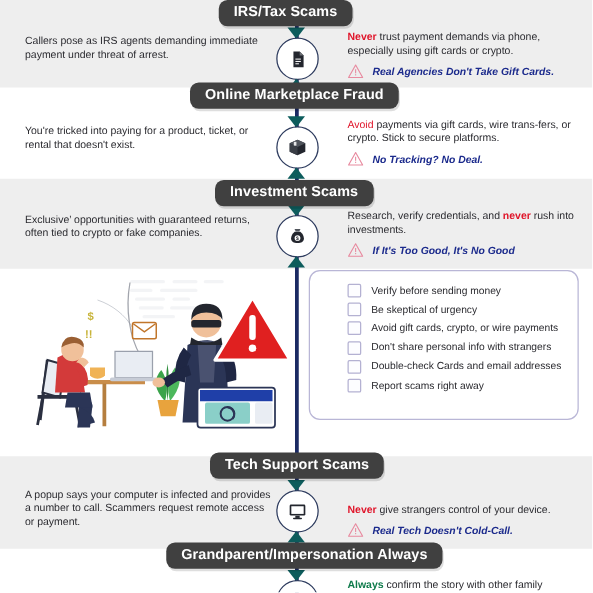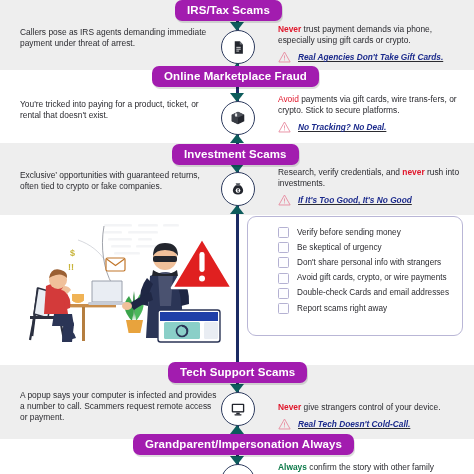--- a/index.html
+++ b/index.html
@@ -14,21 +14,21 @@
 
   
   .band{position:absolute;left:0;width:474px;background:#eeeeee;}
 
   
   .spine{position:absolute;left:236px;width:3px;background:#1b2a63;}
 
   
   .pill{
     position:absolute;
-    background:#a21caf;
+    background:#404040;
     color:#ffffff;
     border-radius:7px;
     font-size:11.5px;
     font-weight:bold;
     letter-spacing:.1px;
     text-align:right;
     line-height:18px;
     height:18px;
     padding:1px 12px 2px 12px;
     white-space:nowrap;
@@ -65,21 +65,21 @@
     position:absolute;
     font-size:8.4px;
     line-height:11.2px;
     color:#2b2b30;
   }
   .kw-never{color:#e0162b;font-weight:bold;}
   .kw-avoid{color:#e0162b;font-weight:normal;margin-top:32px;}
   .kw-always{color:#0d7a4a;font-weight:bold;}
 
   .tagline{
-    display:flex;align-items:center;gap:7px;margin-top:5px;text-decoration:underline;
+    display:flex;align-items:center;gap:7px;margin-top:5px;
   }
   .tagline .tri{flex:0 0 auto;}
   .tagline .tg{
     font-size:8.3px;font-weight:bold;font-style:italic;color:#1b2a8c;
     line-height:10px;
   }
 
   
   .card{
     position:absolute;
@@ -310,25 +310,25 @@
       <div class="chk-row">
         <span class="chk-box"></span>
         <span class="chk-lbl">Verify before sending money</span>
       </div>
       <div class="chk-row">
         <span class="chk-box"></span>
         <span class="chk-lbl">Be skeptical of urgency</span>
       </div>
       <div class="chk-row">
         <span class="chk-box"></span>
+        <span class="chk-lbl">Avoid gift cards, crypto, or wire payments</span>
+      </div>
+      <div class="chk-row">
+        <span class="chk-box"></span>
         <span class="chk-lbl">Don't share personal info with strangers</span>
-      </div>
-      <div class="chk-row">
-        <span class="chk-box"></span>
-        <span class="chk-lbl">Avoid gift cards, crypto, or wire payments</span>
       </div>
       <div class="chk-row">
         <span class="chk-box"></span>
         <span class="chk-lbl">Double-check Cards and email addresses</span>
       </div>
       <div class="chk-row">
         <span class="chk-box"></span>
         <span class="chk-lbl">Report scams right away</span>
       </div>
     </div>

